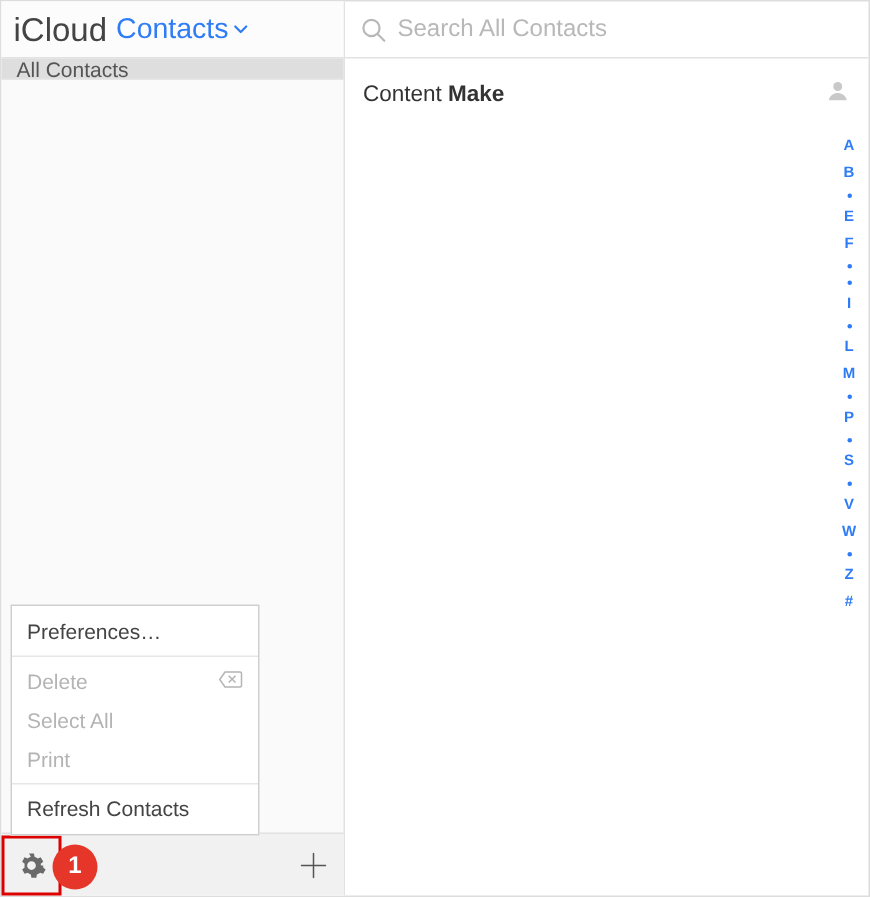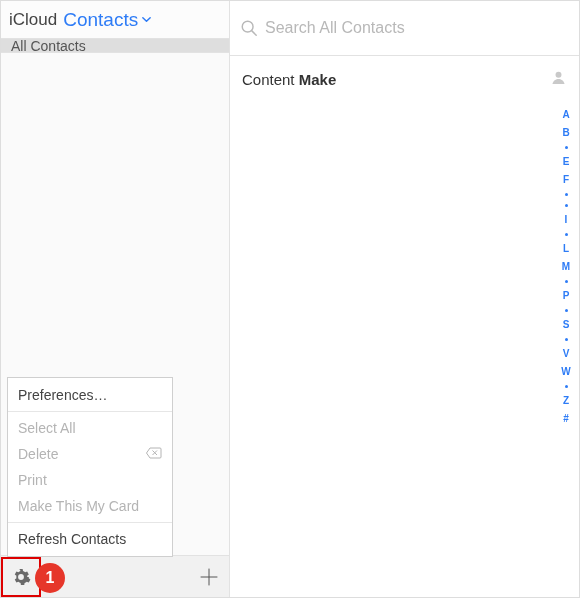--- a/index.html
+++ b/index.html
@@ -2,21 +2,21 @@
 <html><head>
 <meta charset="utf-8">
 <style>
   * { box-sizing: border-box; margin: 0; padding: 0; }
   html, body { width: 580px; height: 598px; font-family: -apple-system, "Helvetica Neue", Arial, sans-serif; font-size: 14px; color: #333; background: #fff; overflow: hidden; }
   .app { display: flex; flex-direction: row; width: 580px; height: 598px; border: 1px solid #ddd; }
 
   
   .sidebar { width: 229px; min-width: 229px; display: flex; flex-direction: column; background: #fafafa; border-right: 1px solid #e2e2e2; position: relative; }
   .sidebar-header { height: 38px; display: flex; align-items: center; padding: 0 8px; border-bottom: 1px solid #e2e2e2; background: #fcfcfc; }
-  .brand-icloud { color: #444; font-weight: 400; font-size: 17px; margin-right: 6px; }
+  .brand-icloud { color: #444; font-weight: 400; font-size: 22px; margin-right: 6px; }
   .brand-contacts { color: #2e7cf6; font-size: 19px; font-weight: 300; display: flex; align-items: center; cursor: pointer; }
   .brand-contacts svg { margin-left: 3px; }
 
   .group-row { height: 14px; display: flex; align-items: center; padding: 0 10px; background: #dedede; color: #555; font-size: 14px; border-bottom: 1px solid #e2e2e2; }
 
   .sidebar-body { flex: 1 1 auto; }
 
   .sidebar-footer { height: 42px; display: flex; align-items: center; border-top: 1px solid #e2e2e2; background: #f1f1f1; position: relative; }
   .gear-btn { width: 40px; height: 40px; display: flex; align-items: center; justify-content: center; color: #6a6a6a; cursor: pointer; position: relative; }
   .footer-spacer { flex: 1 1 auto; }
@@ -27,21 +27,21 @@
 
   
   .menu { position: absolute; left: 6px; bottom: 40px; width: 166px; background: #fff; border: 1px solid #cfcfcf; z-index: 30; padding: 4px 0; }
   .menu-item { height: 26px; display: flex; align-items: center; padding: 0 10px; font-size: 14px; color: #444; cursor: pointer; }
   .menu-item.disabled { color: #b4b4b4; cursor: default; }
   .menu-sep { height: 1px; background: #e6e6e6; margin: 3px 0; }
   .menu-item .del-icon { margin-left: auto; color: #b4b4b4; }
 
   
   .main { flex: 1 1 auto; display: flex; flex-direction: column; }
-  .search-row { height: 55px; display: flex; align-items: center; padding: 0 10px; border-bottom: 1px solid #e2e2e2; color: #b8b8b8; }
+  .search-row { height: 38px; display: flex; align-items: center; padding: 0 10px; border-bottom: 1px solid #e2e2e2; color: #b8b8b8; }
   .search-row svg { margin-right: 7px; flex-shrink: 0; }
   .search-input { flex: 1 1 auto; border: none; outline: none; font-size: 16px; color: #555; background: transparent; }
   .search-input::placeholder { color: #b8b8b8; font-weight: 300; }
 
   .content-area { flex: 1 1 auto; position: relative; display: flex; }
   .contact-list { flex: 1 1 auto; padding: 10px 12px; }
   .contact-row { display: flex; align-items: center; height: 26px; justify-content: space-between; }
   .contact-name { font-size: 15px; color: #333; }
   .contact-name .last { font-weight: 600; }
   .avatar-icon { color: #c9c9c9; }
@@ -71,36 +71,33 @@
     </div>
 
     <div class="sidebar-body"></div>
 
     <div class="menu">
       <div class="menu-item">
         <span>Preferences…</span>
       </div>
       <div class="menu-sep"></div>
       <div class="menu-item disabled">
-        <span>Select All</span>
-      </div>
-      <div class="menu-item disabled">
         <span>Delete</span>
         <span class="del-icon">
           <svg width="16" height="12" viewBox="0 0 16 12">
               <path d="M4 1 H14 a1 1 0 0 1 1 1 V10 a1 1 0 0 1 -1 1 H4 L0.5 6 Z" fill="none" stroke="#b4b4b4" stroke-width="1"></path>
               <path d="M6.5 3.5 L11 8 M11 3.5 L6.5 8" stroke="#b4b4b4" stroke-width="1"></path>
             </svg>
         </span>
       </div>
       <div class="menu-item disabled">
-        <span>Print</span>
+        <span>Select All</span>
       </div>
       <div class="menu-item disabled">
-        <span>Make This My Card</span>
+        <span>Print</span>
       </div>
       <div class="menu-sep"></div>
       <div class="menu-item">
         <span>Refresh Contacts</span>
       </div>
     </div>
 
     <div class="sidebar-footer">
       <div class="gear-btn">
         <svg width="20" height="20" viewBox="0 0 24 24">

